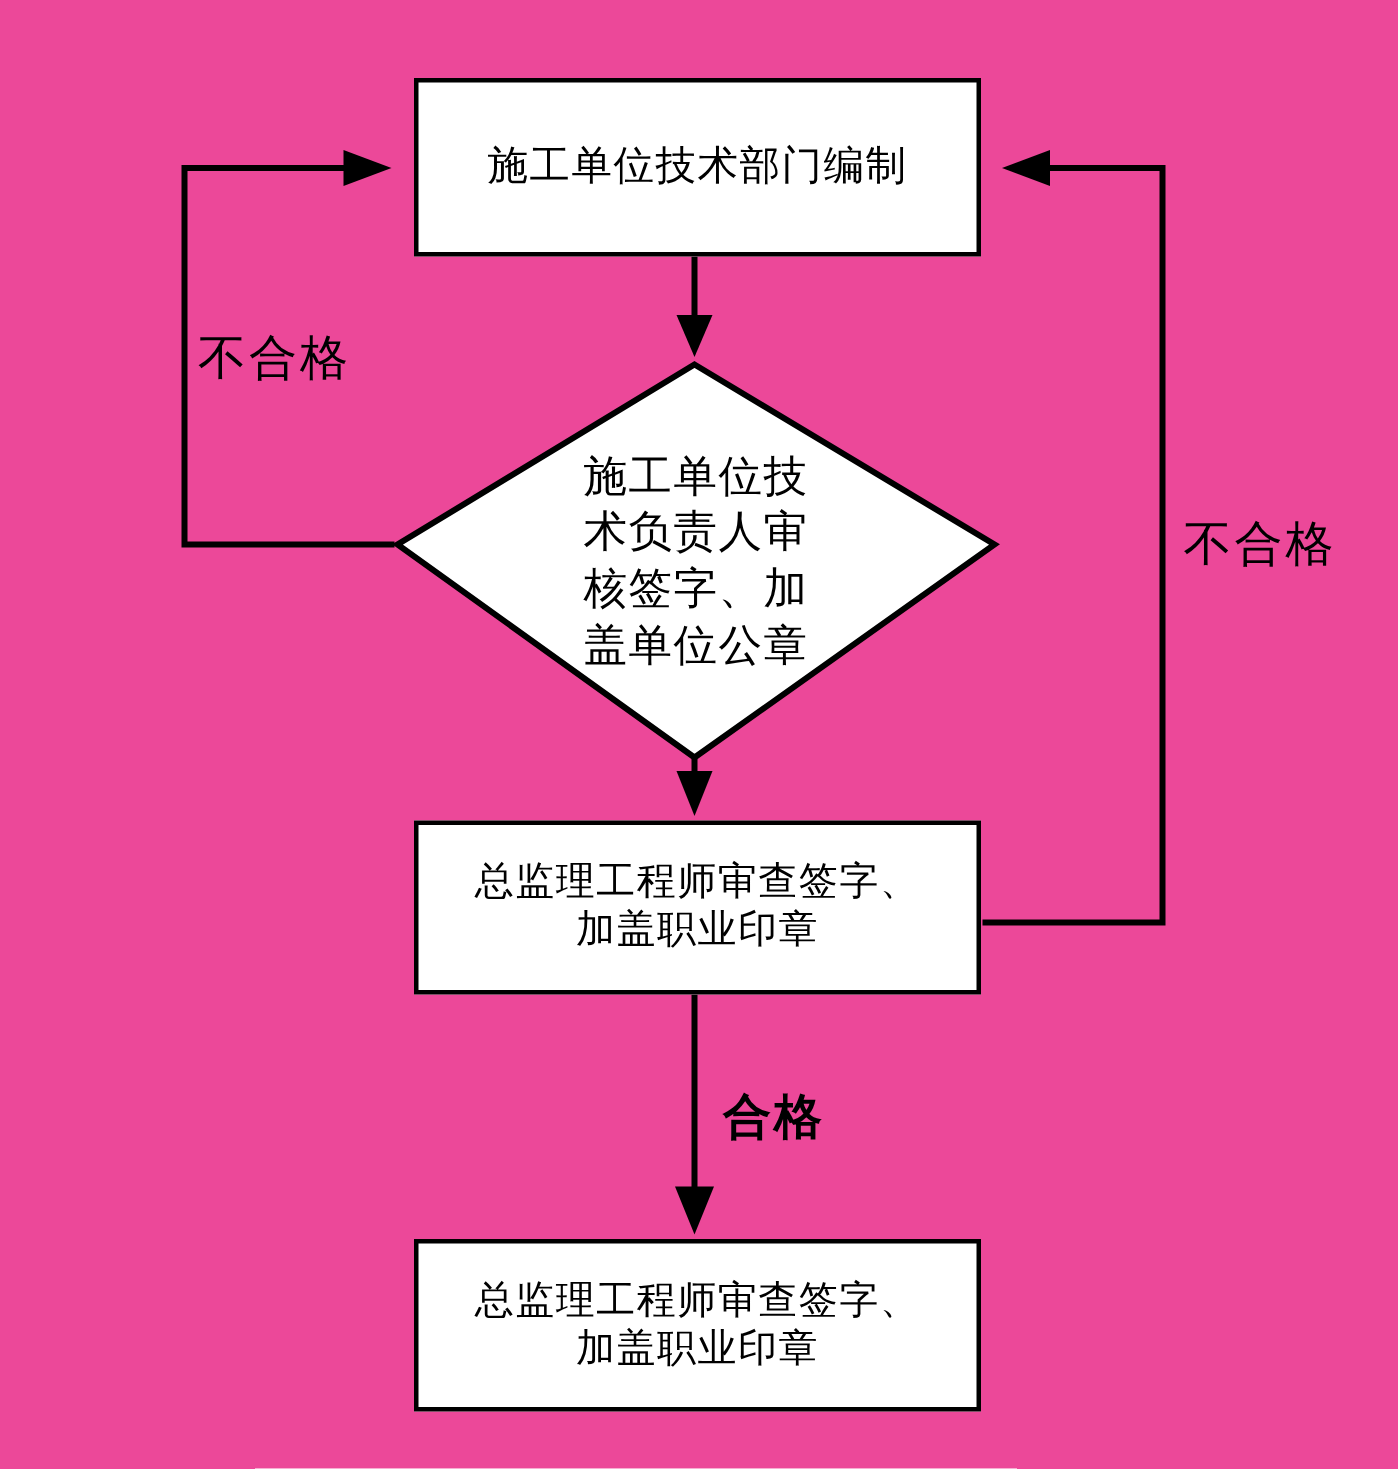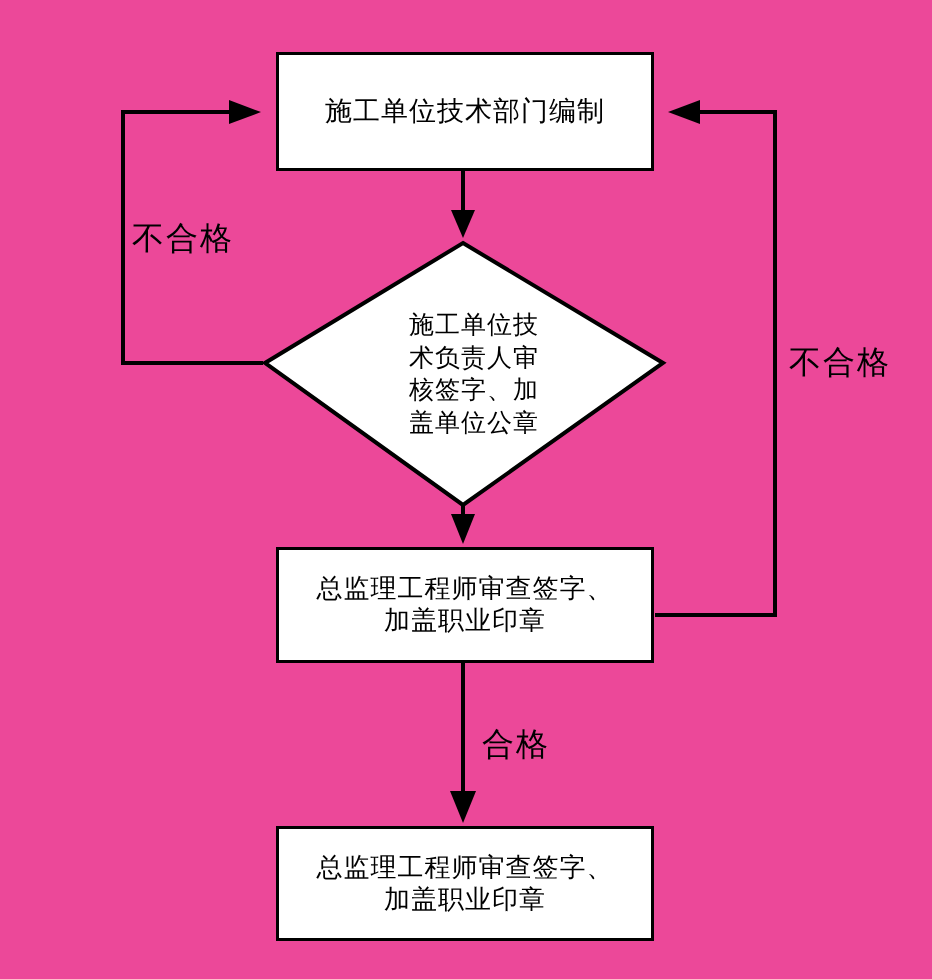--- a/index.html
+++ b/index.html
@@ -65,30 +65,30 @@
   }
   .decision-wrap {
     position: absolute;
     left: 263px;
     top: 241px;
     width: 402px;
     height: 266px;
   }
   .decision-text {
     position: absolute;
-    left: 10px;
+    left: 0;
     top: 0;
     width: 402px;
     height: 266px;
     display: flex;
     align-items: center;
     justify-content: center;
     text-align: left;
     color: #000000;
-    font-size: 25px;
+    font-size: 29px;
     line-height: 1.3;
     white-space: pre-line;
     letter-spacing: 1px;
     font-family: "DejaVu Sans", "Liberation Sans", sans-serif;
   }
   .edge-label {
     position: absolute;
     color: #000000;
     font-size: 32px;
     letter-spacing: 2px;
@@ -99,20 +99,21 @@
     left: 132px;
     top: 217px;
   }
   #label-right-reject {
     left: 789px;
     top: 341px;
   }
   #label-pass {
     left: 482px;
     top: 723px;
+    font-weight: bold;
   }
 </style>
 </head>
 <body>
 
 <div id="canvas">
 
   <svg class="flow-svg" viewBox="0 0 932 979">
     <defs>
       <marker id="arrow-down" markerWidth="10" markerHeight="10" refX="1" refY="5" orient="auto" markerUnits="strokeWidth">

